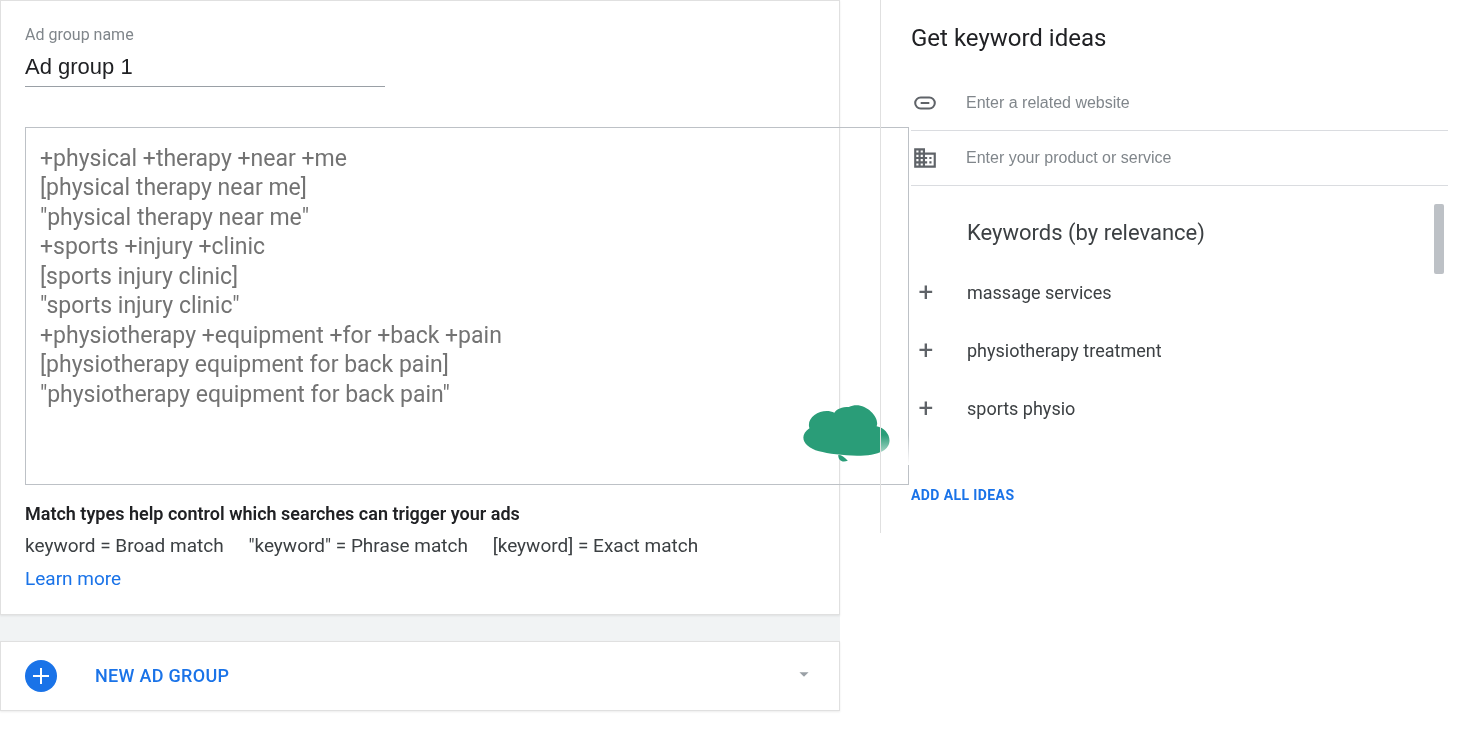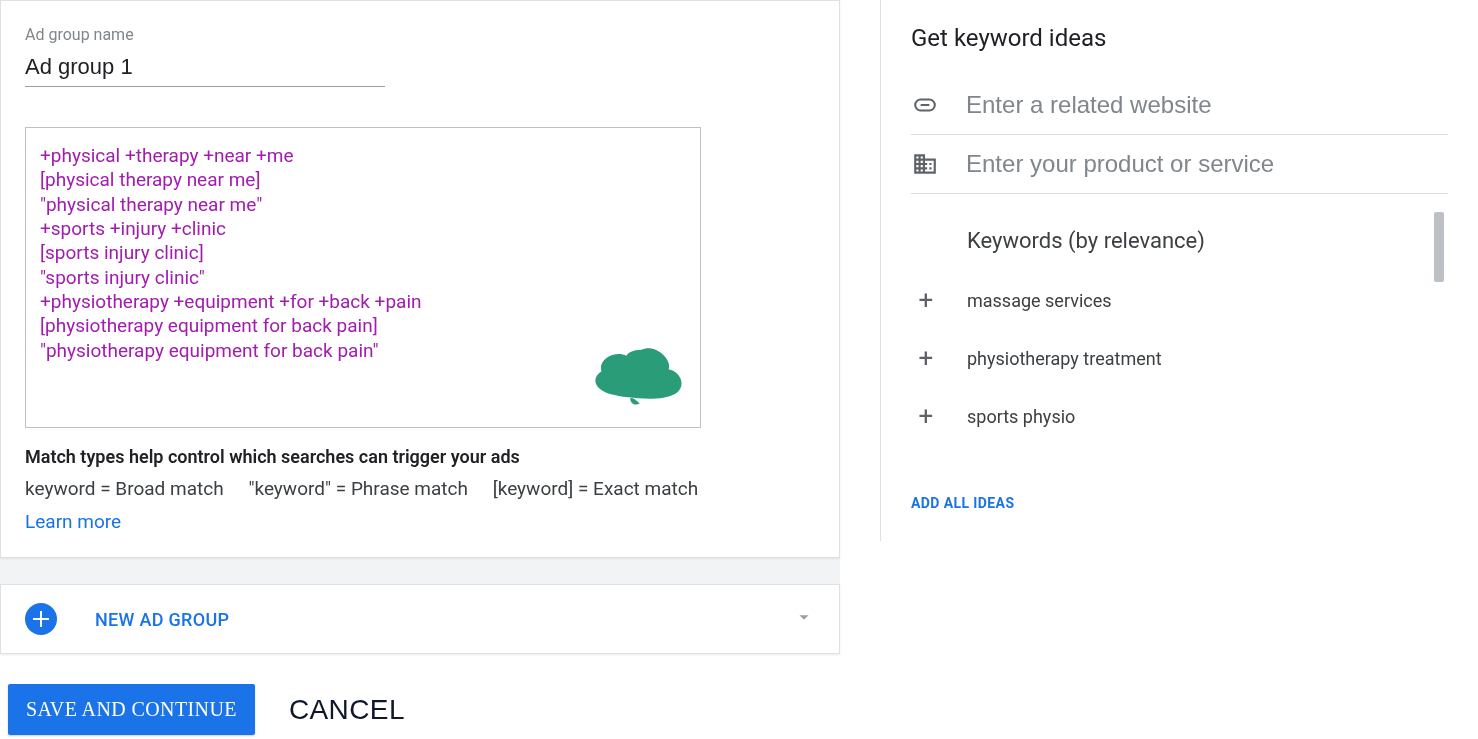--- a/index.html
+++ b/index.html
@@ -46,26 +46,26 @@
     color: #202124;
     border: none;
     border-bottom: 1px solid #9aa0a6;
     padding: 2px 0 6px 0;
     outline: none;
     background: transparent;
   }
 
   .kw-box {
     border: 1px solid #bdc1c6;
-    width: 676px;
+    width: 884px;
     min-height: 280px;
     padding: 16px 14px;
-    font-size: 19px;
+    font-size: 23px;
     line-height: 1.28;
-    color: #a21caf;
+    color: #737373;
     white-space: pre-wrap;
     position: relative;
     font-family: Roboto, Arial, sans-serif;
   }
   .blob {
     position: absolute;
     right: 16px;
     bottom: 22px;
     width: 96px;
     height: 60px;
@@ -142,21 +142,21 @@
     display: flex;
     align-items: center;
     gap: 26px;
     border-bottom: 1px solid #dadce0;
     padding: 14px 0;
   }
   .input-row .icon { width: 30px; display:flex; justify-content:center; color:#5f6368;}
   .ghost-input {
     border: none;
     outline: none;
-    font-size: 24px;
+    font-size: 16px;
     color: #000000;
     background: transparent;
     width: 100%;
   }
   .ghost-input::placeholder { color: #80868b; }
 
   .ideas-scroll {
     margin-top: 16px;
     height: 252px;
     overflow: hidden;

